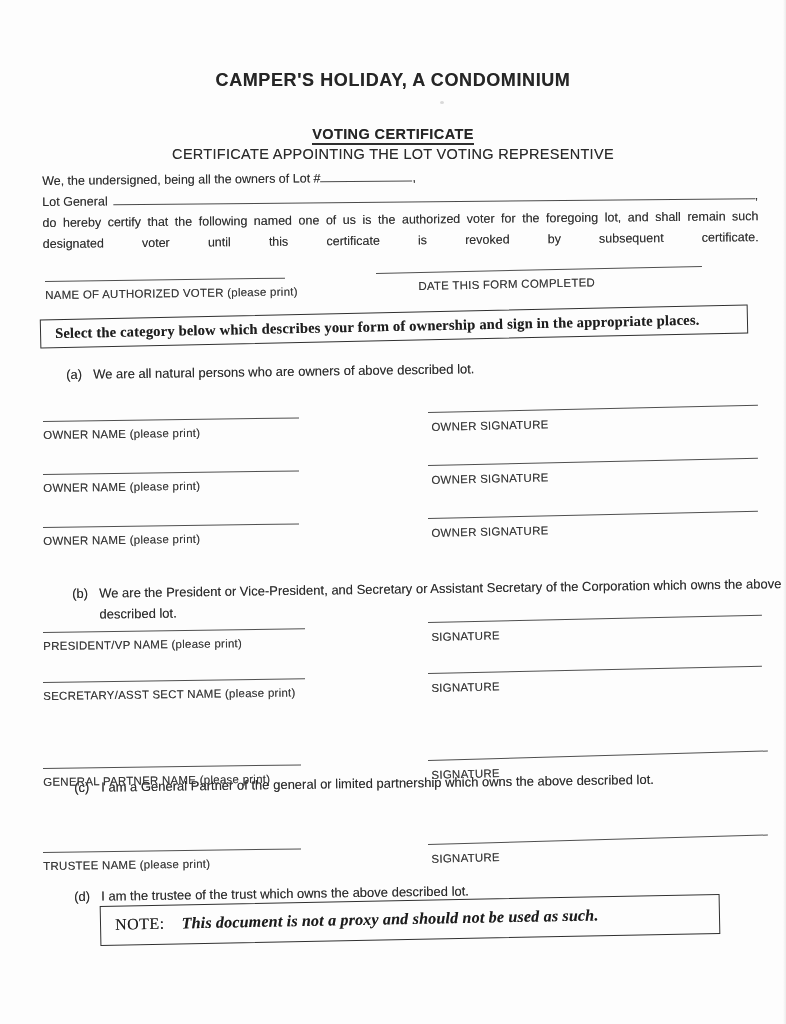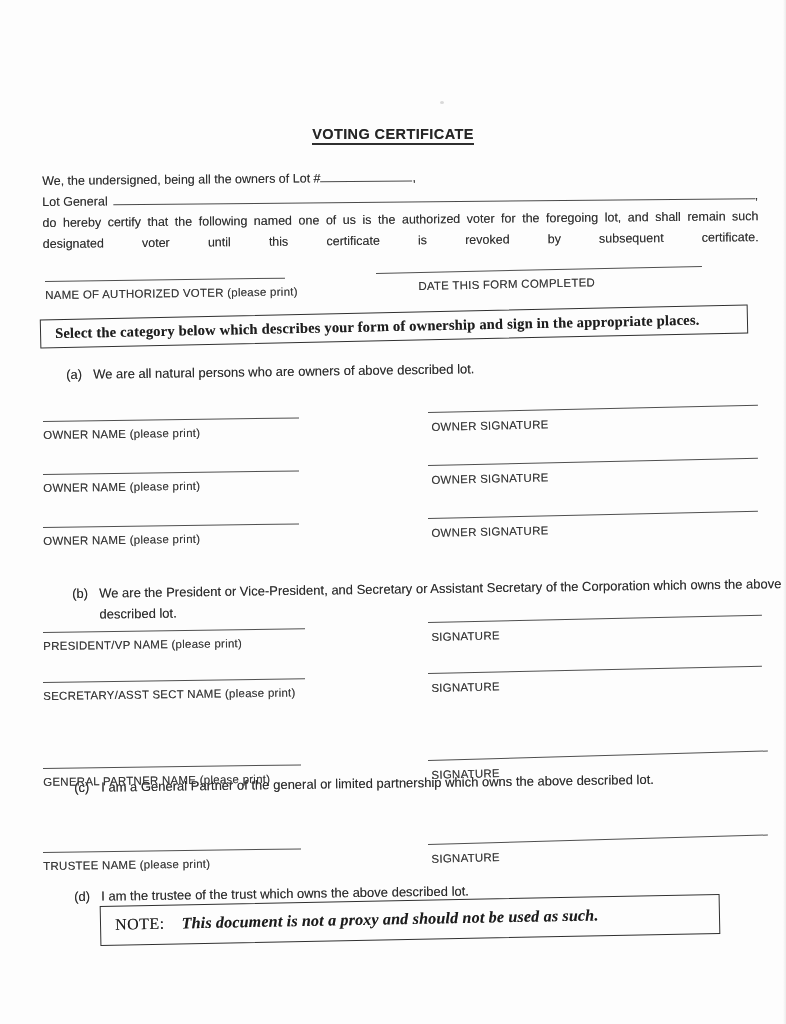--- a/index.html
+++ b/index.html
@@ -43,23 +43,25 @@
   .note-label{letter-spacing:0.5px;}
   .note-text{font-style:italic;font-weight:bold;margin-left:17px;letter-spacing:0.2px;}
   .speck{background:#d9d9d9;border-radius:50%;}
   .edge-r{right:0;top:0;width:3px;height:1024px;background:linear-gradient(to left,#ececec,rgba(255,255,255,0));}
 </style>
 </head>
 <body>
 
 <div class="page">
 
+  <div class="abs center doc-title" style="top:70px;">CAMPER'S HOLIDAY, A CONDOMINIUM</div>
   <div class="abs center cert-title" style="top:126px;">
     <span class="u">VOTING CERTIFICATE</span>
   </div>
+  <div class="abs center cert-sub" style="top:146px;">CERTIFICATE APPOINTING THE LOT VOTING REPRESENTIVE</div>
 
   <div class="abs intro" style="top:171px;">
     <div class="iline">
       <span>We, the undersigned, being all the owners of Lot #</span>
         <span class="blank" style="width:92px;"></span>
         <span>,</span>
     </div>
     <div class="iline">
       <span>Lot General</span>
         <span class="blank grow"></span>

